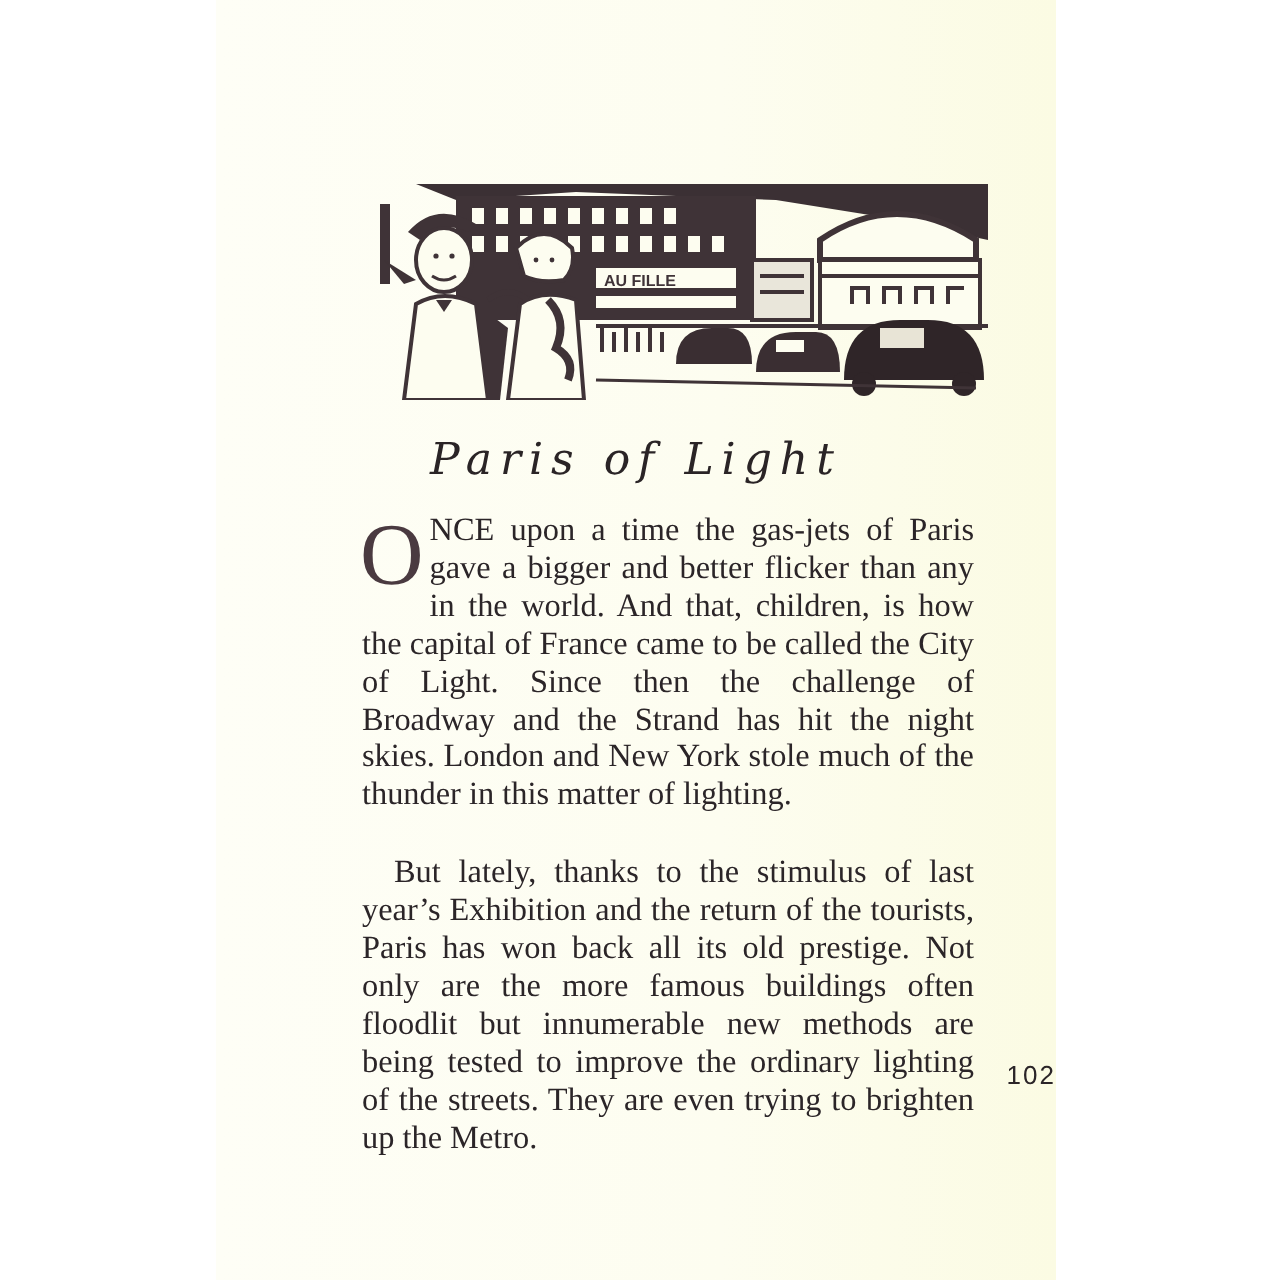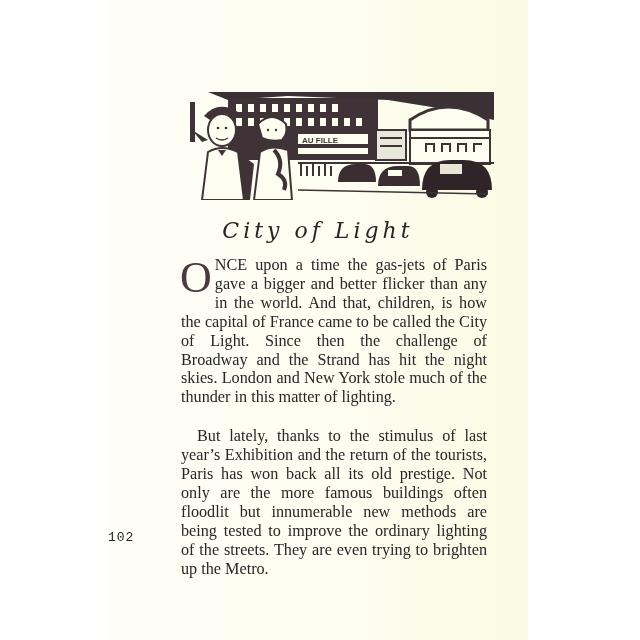--- a/index.html
+++ b/index.html
@@ -23,22 +23,22 @@
     color:#2b2528; text-align:justify; margin:0;
   }
   .para { margin:0; }
   .para.indent { text-indent:16px;margin-top:20px; }
   .dropcap {
     float:left; font-family:"Liberation Serif", serif;
     font-size:44px; line-height:34px; color:#4a3a40;
     margin:5px 3px 0 -1px; padding:0;
   }
   .page-number {
-    position:absolute; left:0; width:420px; top:530px; text-align:left;
-    font-family:Liberation Mono, monospace; font-size:13px; letter-spacing:1px; color:#2b2528;
+    position:absolute; left:0; width:420px; top:530px; text-align:right;
+    font-family:Liberation Sans, sans-serif; font-size:13px; letter-spacing:1px; color:#2b2528;
   }
 </style>
 </head>
 <body>
 
 <div class="page">
 
   <div class="illustration">
     <svg viewBox="0 0 306 110">
 
@@ -117,21 +117,21 @@
 
       <path d="M70 34 Q84 20 98 34 Q100 44 94 50 Q82 52 74 48 Z" fill="#fdfdf0" stroke="#3f3337" stroke-width="2"></path>
       <circle cx="80" cy="40" r="1.2" fill="#3f3337"></circle>
         <circle cx="88" cy="40" r="1.2" fill="#3f3337"></circle>
       <path d="M66 110 L72 62 Q84 54 100 60 L104 110 Z" fill="#fdfdf0" stroke="#3f3337" stroke-width="2"></path>
       <path d="M86 60 Q96 70 90 84 Q100 90 96 100" stroke="#3f3337" stroke-width="4" fill="none"></path>
       <path d="M56 60 Q66 52 76 60" stroke="#3f3337" stroke-width="3" fill="none"></path>
     </svg>
   </div>
 
-  <div class="chapter-title">City of Light</div>
+  <div class="chapter-title">Paris of Light</div>
 
   <div class="body-text">
     <p class="para"><span class="dropcap">O</span><span>NCE upon a time the gas-jets of Paris gave a bigger and better flicker than any in the world.  And that, children, is how the capital of France came to be called the City of Light. Since then the challenge of Broadway and the Strand has hit the night skies.  London and New York stole much of the thunder in this matter of lighting.</span></p>
     <p class="para indent">But lately, thanks to the stimulus of last year’s Exhibition and the return of the tourists, Paris has won back all its old prestige.  Not only are the more famous buildings often floodlit but innumerable new methods are being tested to improve the ordinary lighting of the streets. They are even trying to brighten up the Metro.</p>
   </div>
 
   <div class="page-number">102</div>
 </div>
 
 </body></html>

